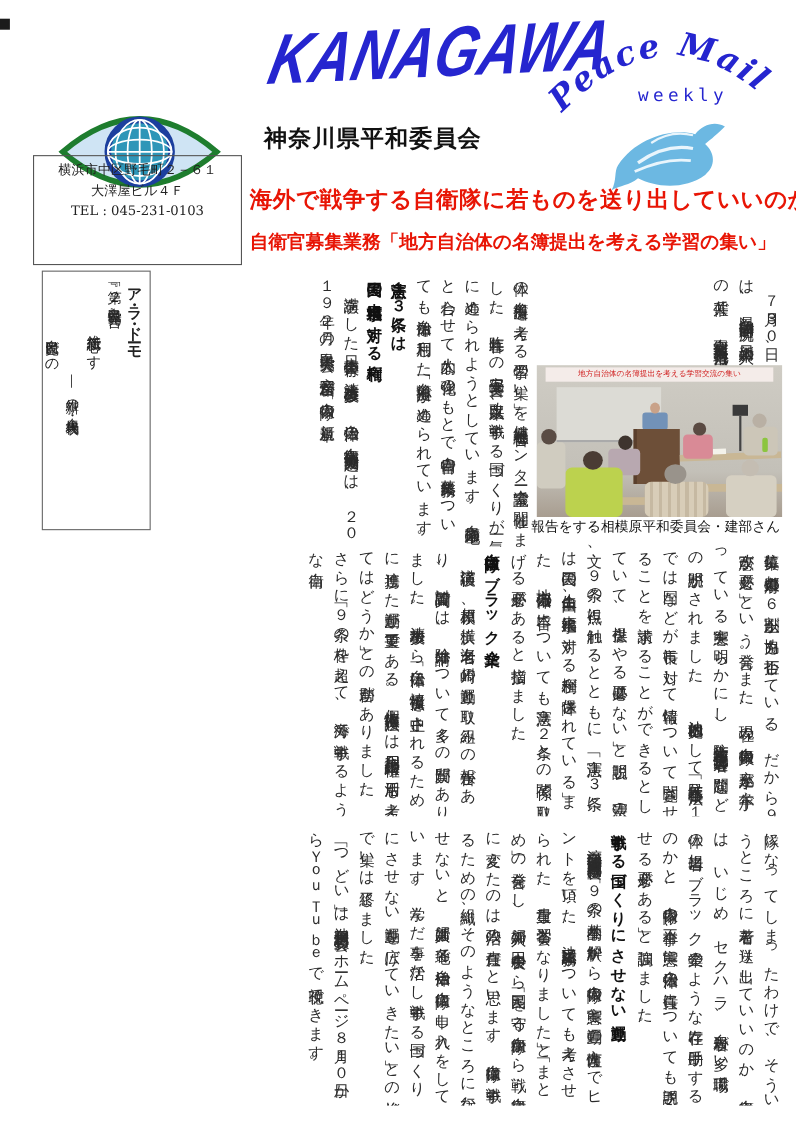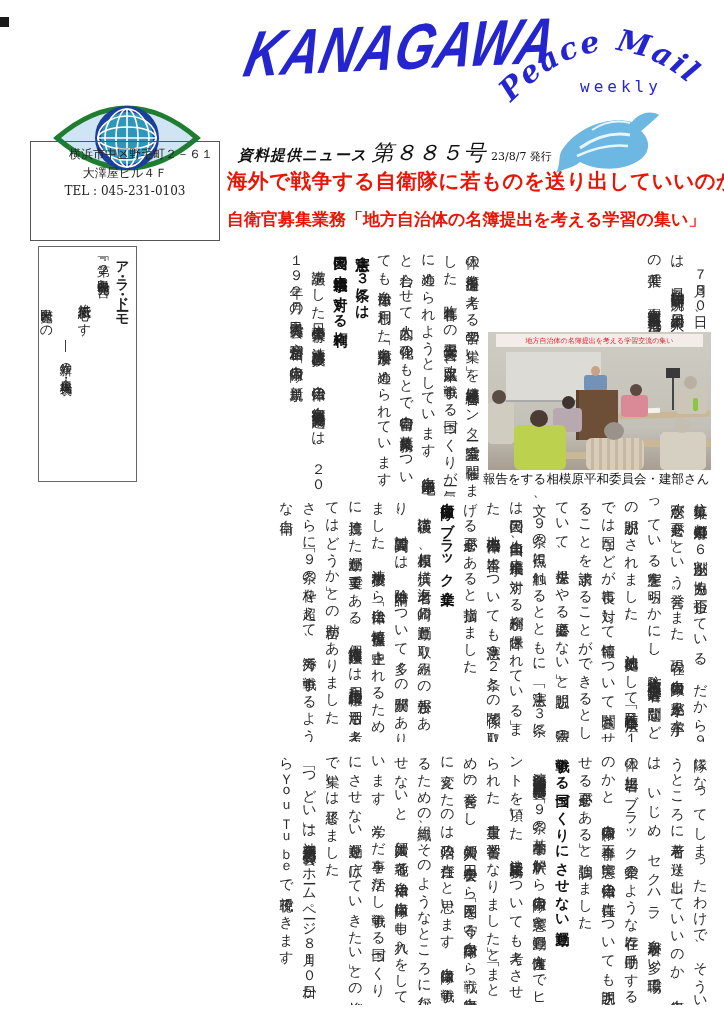--- a/index.html
+++ b/index.html
@@ -16,21 +16,21 @@
     left: 30px; top: 22px; font-family: "DejaVu Serif", serif;
     font-weight: bold; font-size: 60px; letter-spacing: 4px; color: #2f8fd6;
   }
   #eye-svg { left: 52px; top: 92px; }
   #address-box {
     left: 30px; top: 141px; width: 190px; height: 100px;
     border: 1px solid #555; padding: 3px 6px;
     font-family: "DejaVu Serif", serif; font-size: 12px; color: #222;
     line-height: 18.5px;
   }
-  #address-box .l1 { text-align: right; }
+  #address-box .l1 { text-align: center; }
   #address-box .lc { text-align: center; }
   #address-box .lr { text-align: right; padding-right: 4px; }
   #kanagawa {
     left: 238px; top: 34px; font-family: "Liberation Sans", sans-serif;
     font-weight: bold; font-style: italic; font-size: 50px; color: #2525cf;
     letter-spacing: 1px; transform: skewX(-14deg) scaleY(1.3) rotate(-2deg);
     transform-origin: left bottom; white-space: nowrap;
   }
   #org-name {
     left: 240px; top: 112px; font-size: 21px; font-weight: bold;
@@ -154,26 +154,22 @@
     </g>
   </svg>
 
   <div id="address-box" class="abs">
     <div class="l1">横浜市中区野毛町２－６１</div>
     <div class="lc">大澤屋ビル４Ｆ</div>
     <div class="lc">TEL : 045-231-0103</div>
   </div>
 
   <div id="kanagawa" class="abs">KANAGAWA</div>
-
-  <div id="news-line" class="abs">
-    <span id="news-label">資料提供ニュース</span>
-    <span id="issue-no">第８８５号</span>
-    <span id="date-line">23/8/7 発行</span>
-  </div>
+  <div id="org-name" class="abs">神奈川県平和委員会</div>
+
 
   <svg id="peace-arc" class="abs" width="224" height="106" viewBox="0 0 224 106">
     <defs>
         <path id="arcP" d="M 6,96 Q 112,-22 218,96"></path>
       </defs>
     <text font-family="DejaVu Serif, serif" font-size="30" font-style="italic" font-weight="bold" fill="#2525cf" letter-spacing="2">
       <textPath href="#arcP" startOffset="4%">Peace Mail</textPath>
     </text>
     <text x="82" y="78" font-family="DejaVu Sans Mono, monospace" font-size="16" letter-spacing="4" fill="#2525cf">weekly</text>
   </svg>

